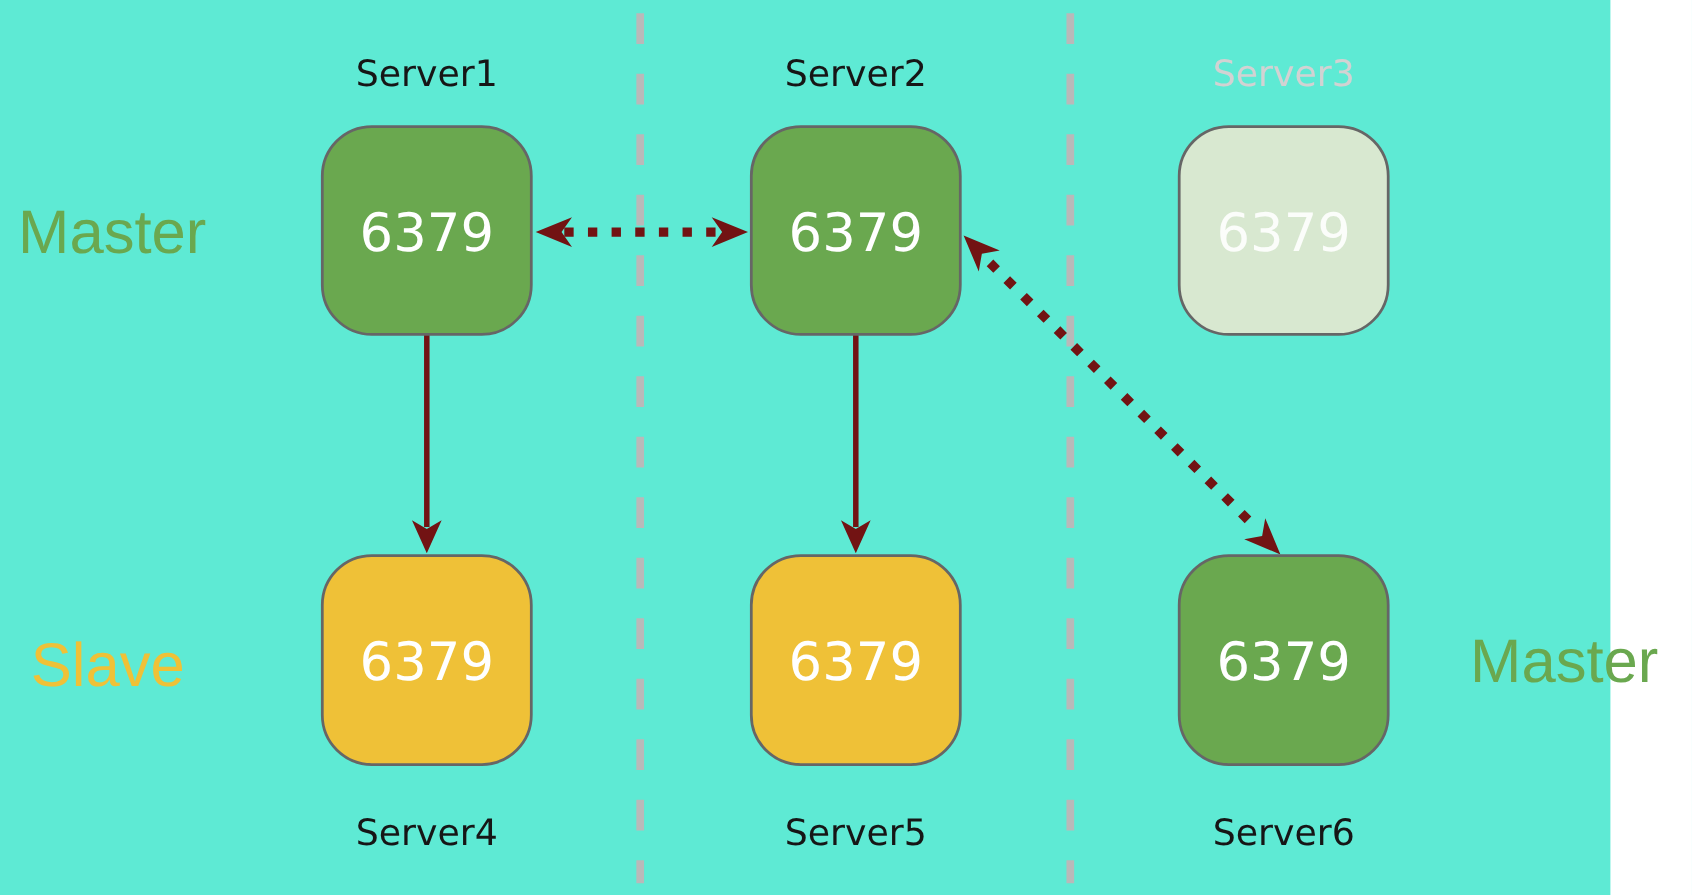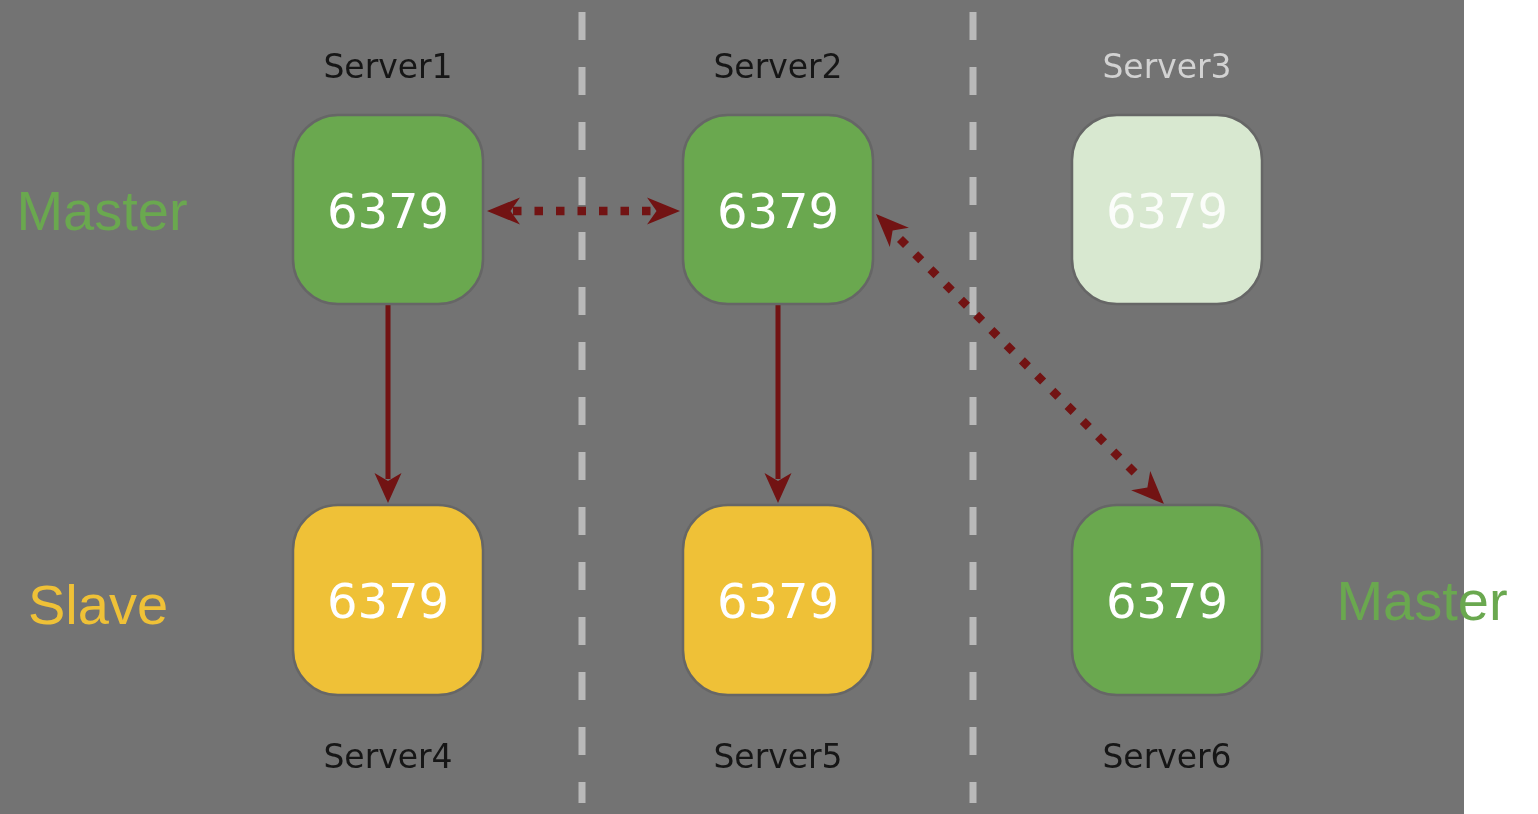--- a/index.html
+++ b/index.html
@@ -7,21 +7,21 @@
     padding: 0;
     background: #ffffff;
     width: 1538px;
     height: 814px;
     overflow: hidden;
   }
   .stage {
     position: relative;
     width: 1464px;
     height: 814px;
-    background: #737373;
+    background: #5eead4;
   }
   svg { display: block; }
 
   
   .divider {
     stroke: #b9b9b9;
     stroke-width: 7;
     stroke-dasharray: 28 27;
     fill: none;
   }

